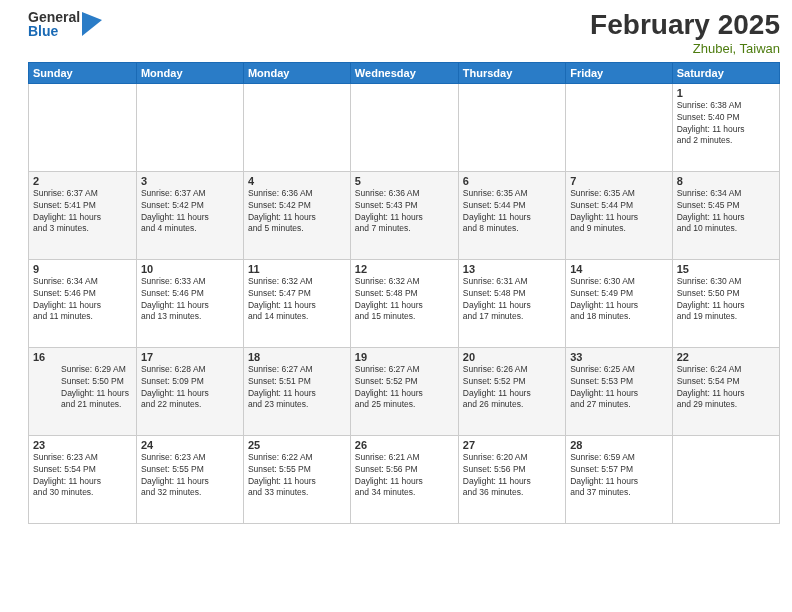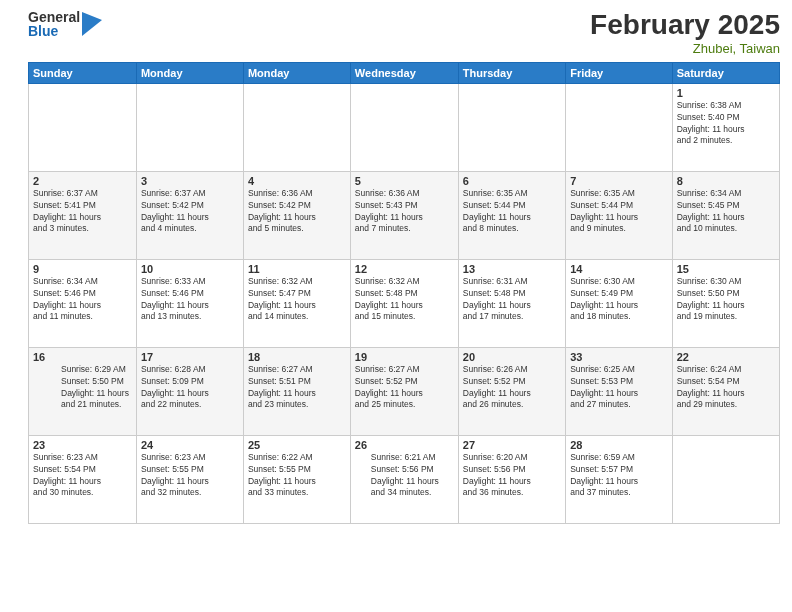--- a/index.html
+++ b/index.html
@@ -324,21 +324,21 @@
           </td>
           <td>
             <span class="day-num">25</span>
             <div class="day-info" style="white-space: pre-line;">Sunrise: 6:22 AM
 Sunset: 5:55 PM
 Daylight: 11 hours
 and 33 minutes.</div>
           </td>
           <td>
             <span class="day-num">26</span>
-            <div class="day-info" style="white-space: pre-line; margin-left: 16px;">Sunrise: 6:21 AM
+            <div class="day-info" style="white-space: pre-line;">Sunrise: 6:21 AM
 Sunset: 5:56 PM
 Daylight: 11 hours
 and 34 minutes.</div>
           </td>
           <td>
             <span class="day-num">27</span>
             <div class="day-info" style="white-space: pre-line;">Sunrise: 6:20 AM
 Sunset: 5:56 PM
 Daylight: 11 hours
 and 36 minutes.</div>

